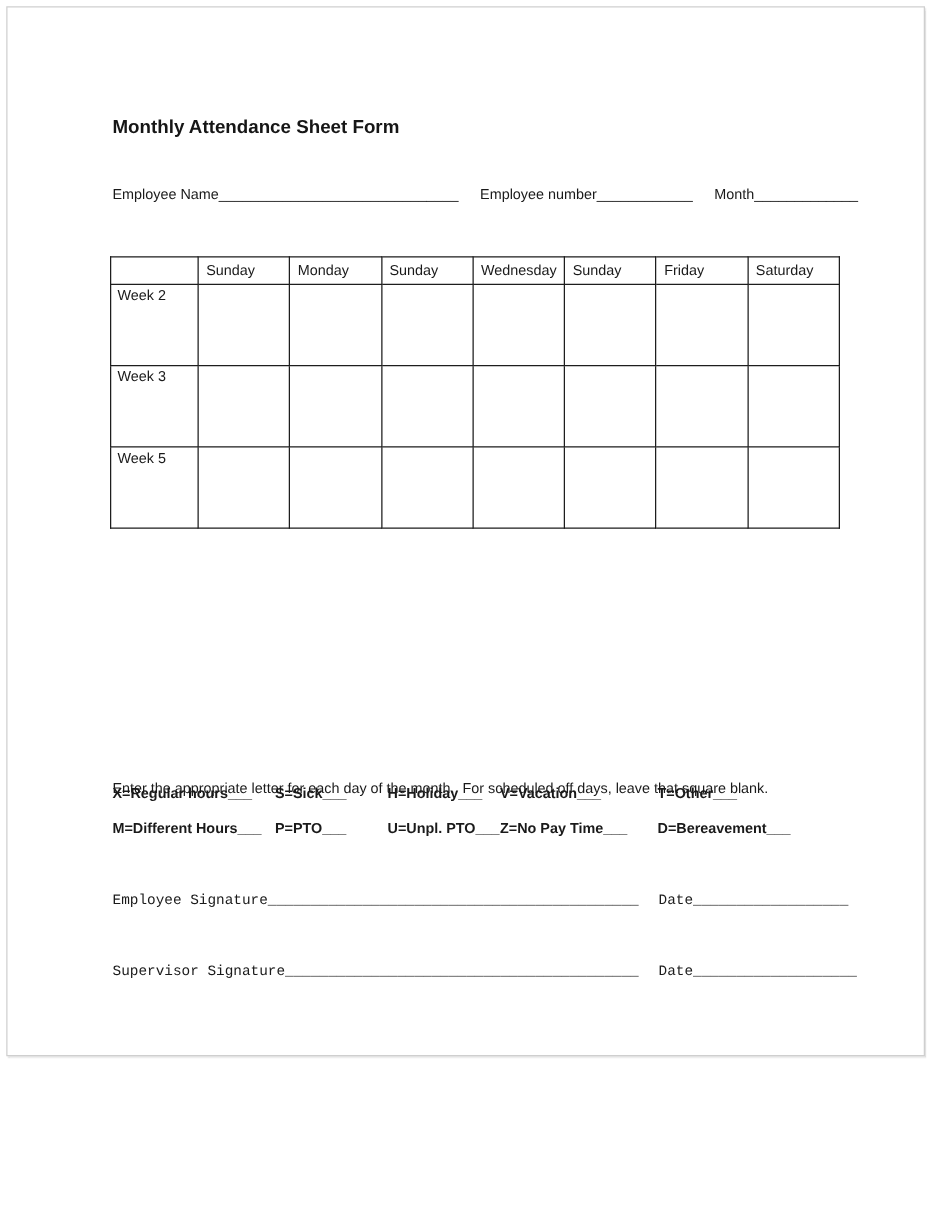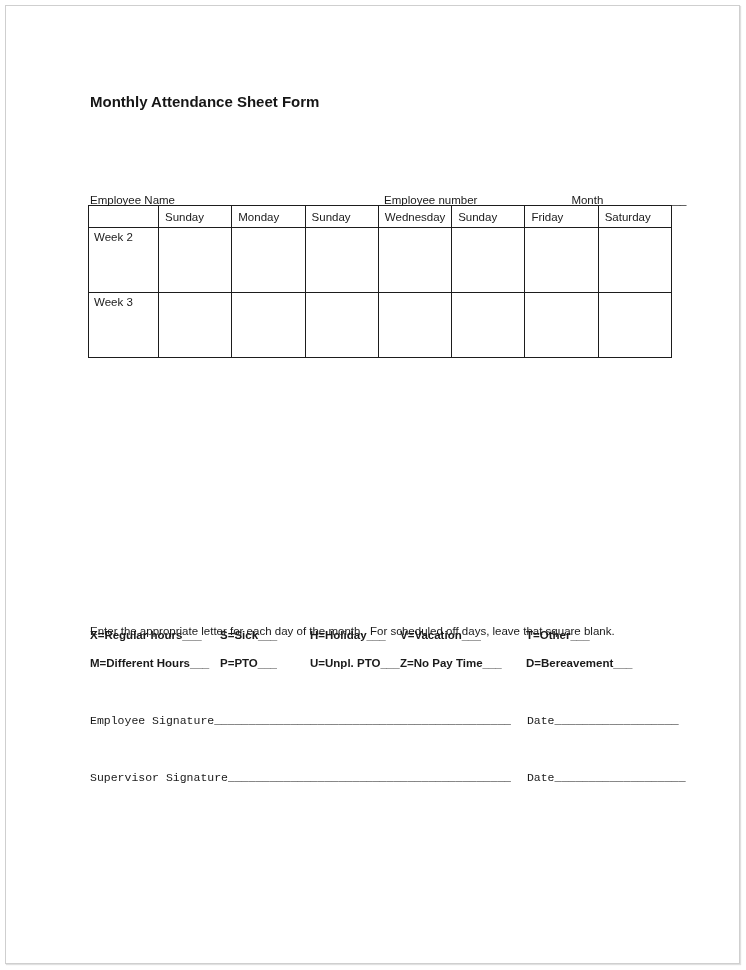--- a/index.html
+++ b/index.html
@@ -1,32 +1,32 @@
 <!DOCTYPE html>
 <html><head>
 <meta charset="utf-8">
 <style>
   * { margin:0; padding:0; box-sizing:border-box; }
   html,body { width:746px; height:970px; background:#ffffff; }
   body { font-family:"Liberation Sans", sans-serif; color:#1a1a1a; position:relative; }
 
   .page {
-    position:absolute; left:5px; top:5px; width:735px; height:959px;
+    position:absolute; left:5px; top:5px; width:735px; height:840px;
     background:#ffffff; border:1px solid #cfcfcf;
     box-shadow:1px 1px 1px rgba(0,0,0,0.12);
   }
 
   .title {
     position:absolute; left:84px; top:87px;
     font-size:15px; font-weight:bold; color:#161616;
   }
 
   .info-line {
     position:absolute; left:84px; top:144px;
-    font-size:11.5px; white-space:nowrap;margin-top:44px;
+    font-size:11.5px; white-space:nowrap;
   }
   .info-line span { margin-right:14px; }
   .info-line span:last-child { margin-right:0; }
 
   table.att {
     position:absolute; left:82px; top:199px;
     width:584px; border-collapse:collapse; table-layout:fixed;
     font-size:11.5px;
   }
   table.att col.wkcol { width:70px; }
@@ -108,20 +108,30 @@
     <tr>
       <td>Week 3</td>
       <td></td>
       <td></td>
       <td></td>
       <td></td>
       <td></td>
       <td></td>
       <td></td>
     </tr>
+    <tr>
+      <td>Week 5</td>
+      <td></td>
+      <td></td>
+      <td></td>
+      <td></td>
+      <td></td>
+      <td></td>
+      <td></td>
+    </tr>
   </tbody>
     </table>
 
   <div class="instr">
     <div>Enter the appropriate letter for each day of the month.  For scheduled off days, leave that square blank.</div>
   </div>
 
   <div class="legend legend-1">
     <span>X=Regular hours___</span>
     <span>S=Sick___</span>

